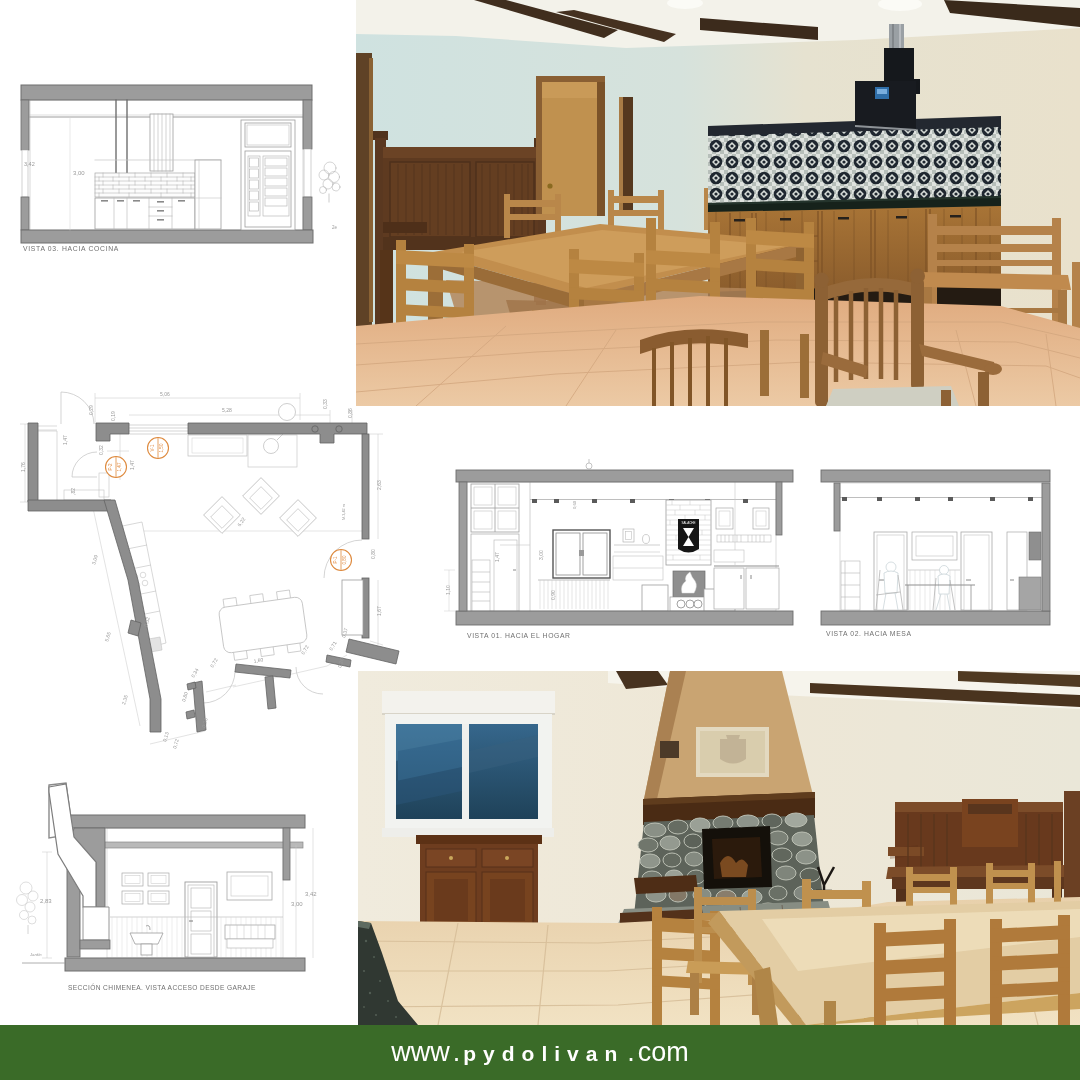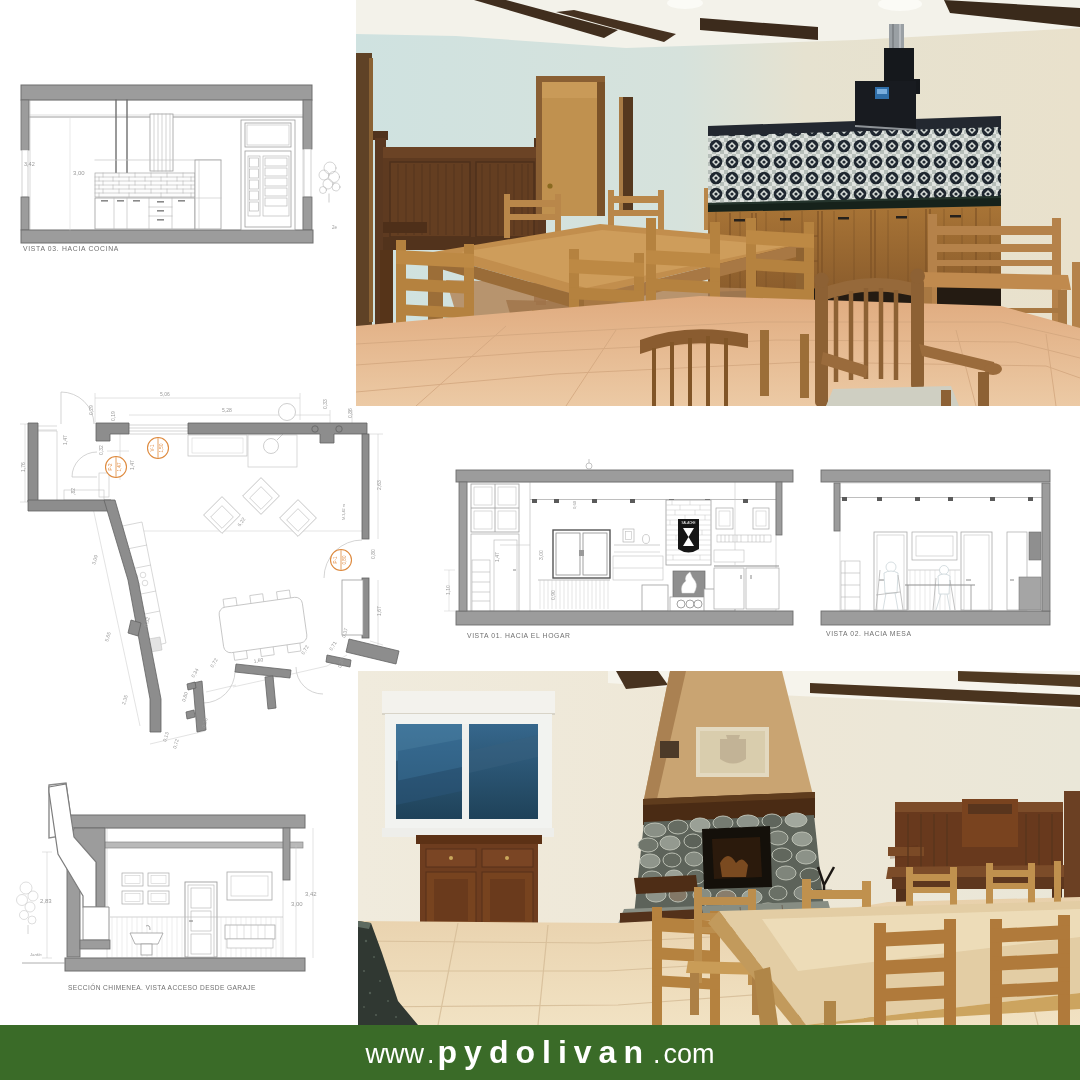--- a/index.html
+++ b/index.html
@@ -1321,15 +1321,15 @@
 
   <text x="305" y="896" font-size="6" fill="#9a9a9a">3,42</text>
 
   <text x="291" y="906" font-size="6" fill="#9a9a9a">3,00</text>
 
   <text x="68" y="990" font-size="6.6" letter-spacing="0.4" fill="#6f6f6f">SECCIÓN CHIMENEA. VISTA ACCESO DESDE GARAJE</text>
 </svg>
 
 <div class="abs" style="left:0;top:1025px;width:1080px;height:55px;background:#3a6b28;"></div>
 
-<div class="abs" style="left:0;top:1025px;width:1080px;height:55px;line-height:55px;text-align:center;color:#ffffff;font-size:27px;">www<span style="padding:0 3px">.</span><b style="letter-spacing:7px;font-size:32px;text-align:center;">pydolivan</b><span style="padding:0 3px">.</span>com</div>
+<div class="abs" style="left:0;top:1025px;width:1080px;height:55px;line-height:55px;text-align:center;color:#ffffff;font-size:27px;">www<span style="padding:0 3px">.</span><b style="letter-spacing:7px;font-size:21px;text-align:center;">pydolivan</b><span style="padding:0 3px">.</span>com</div>
 
 </div>
 
 </body></html>

